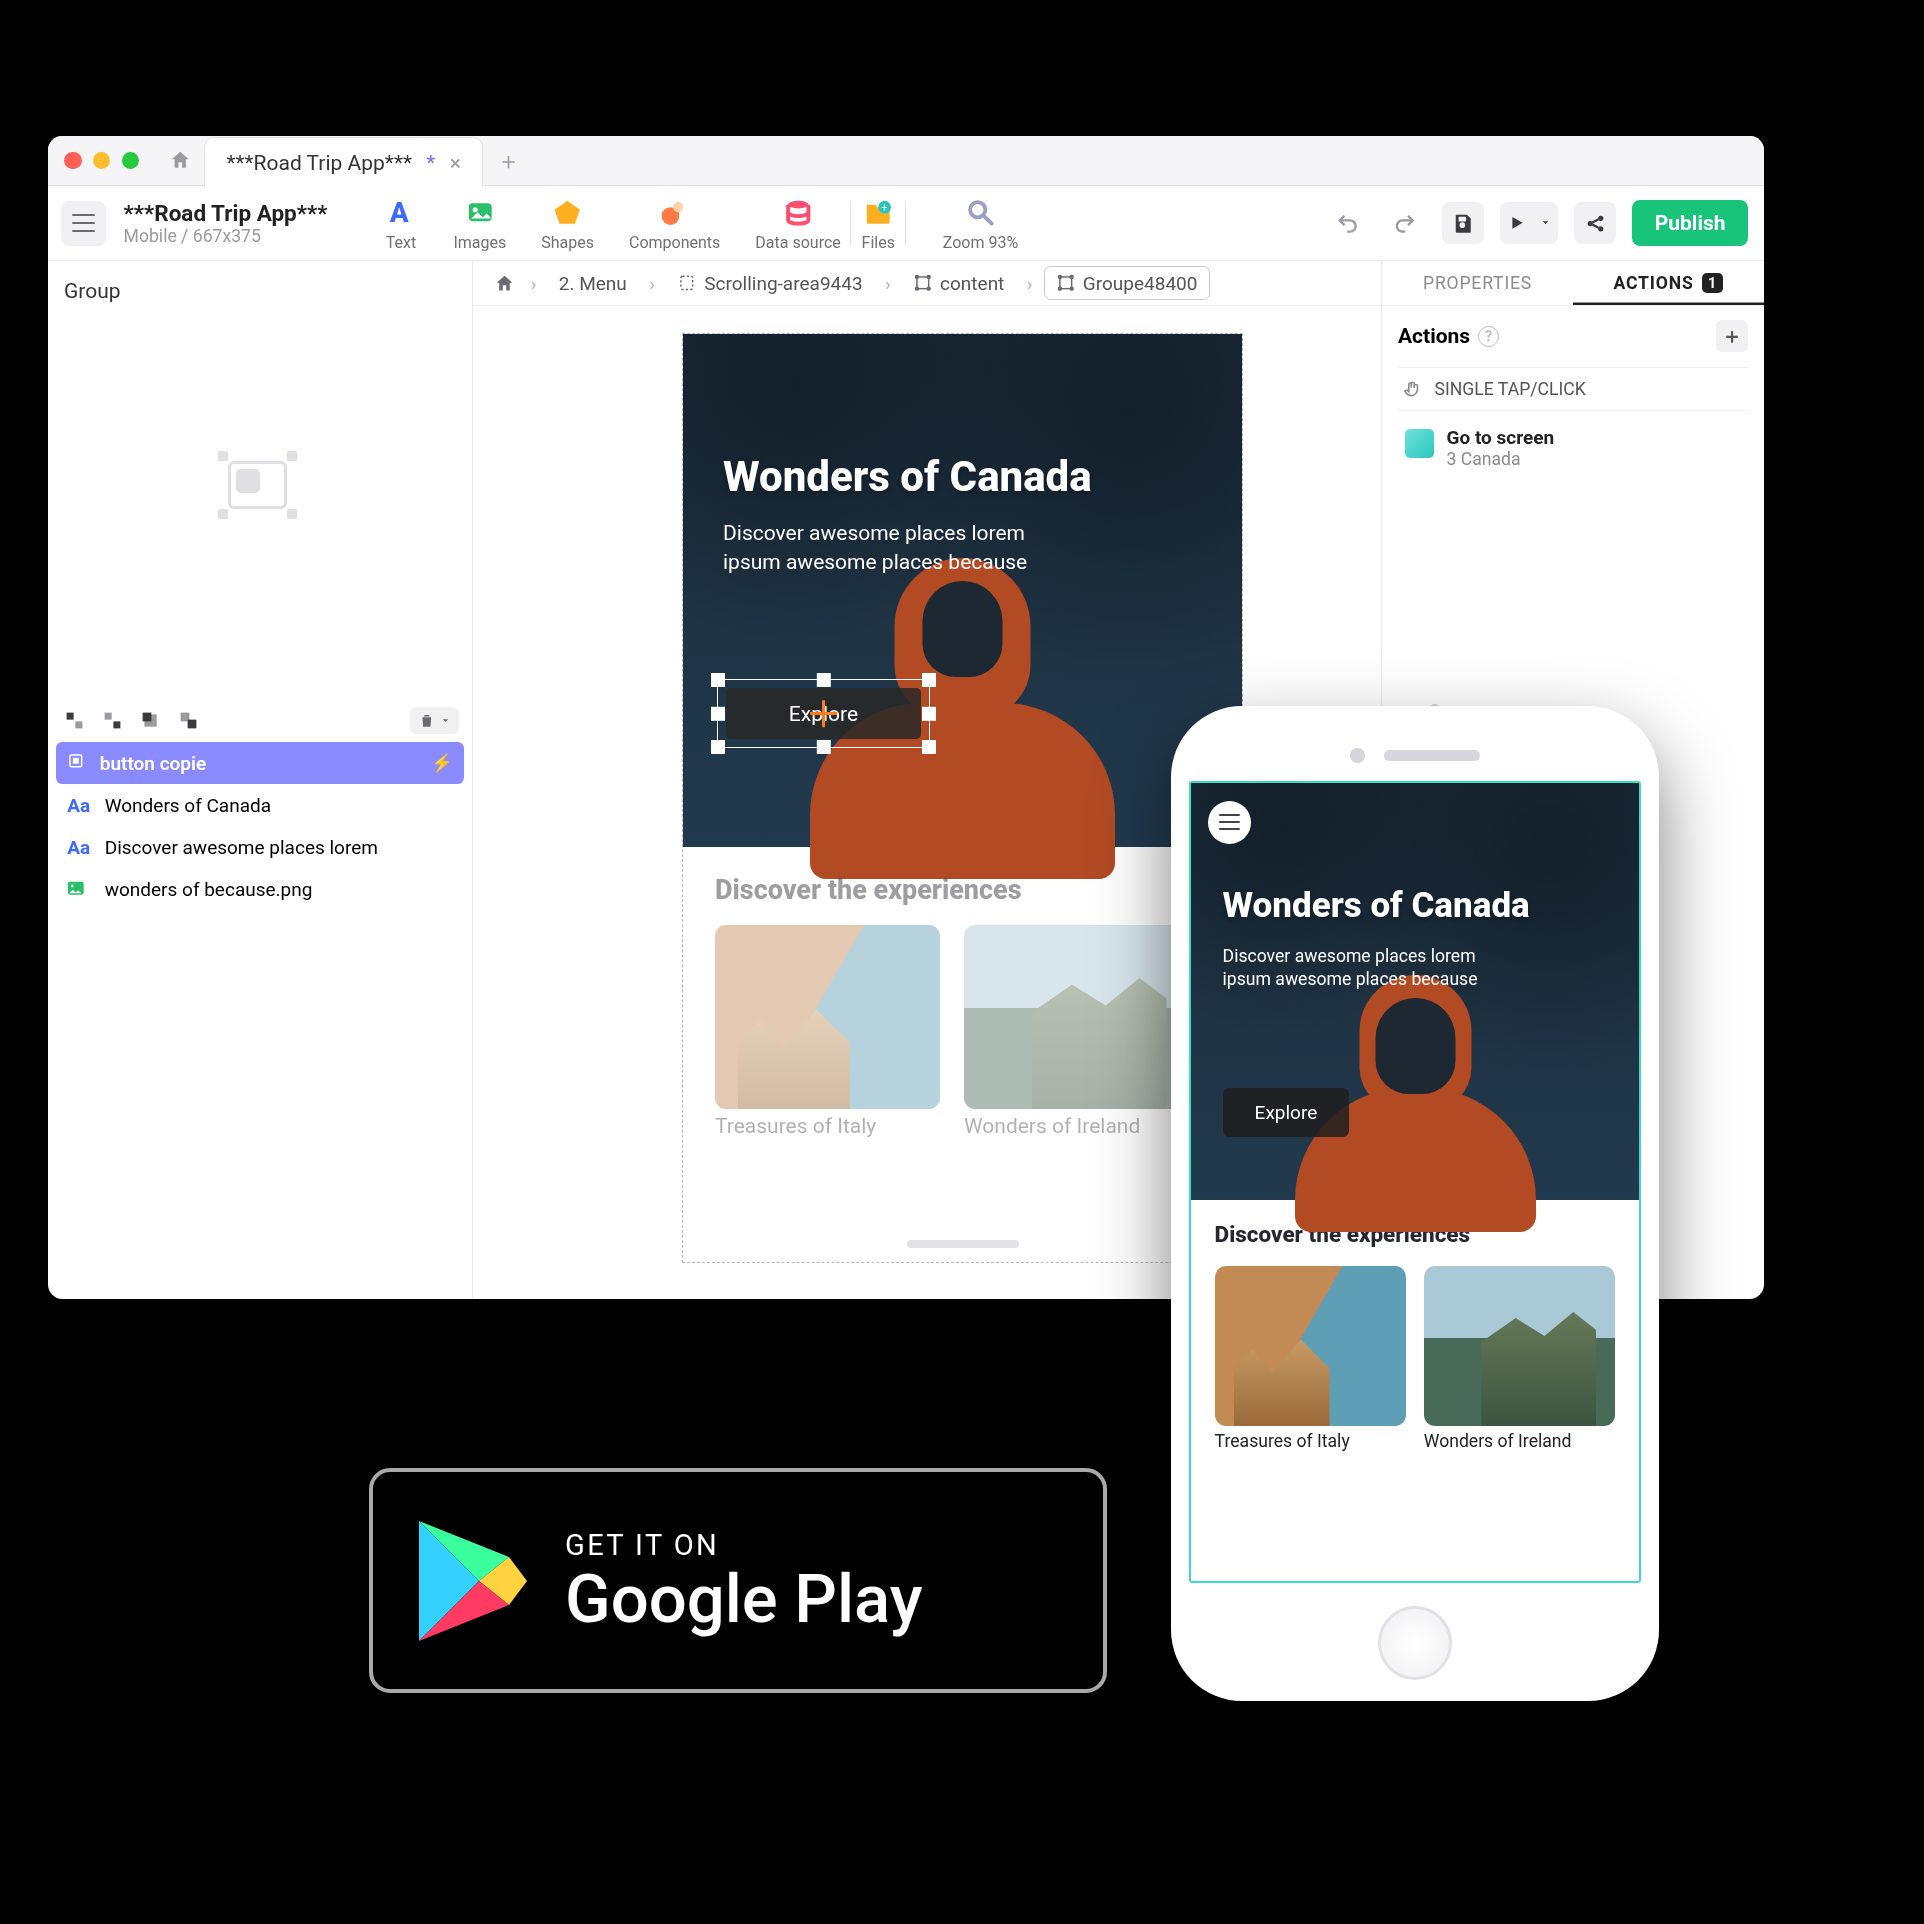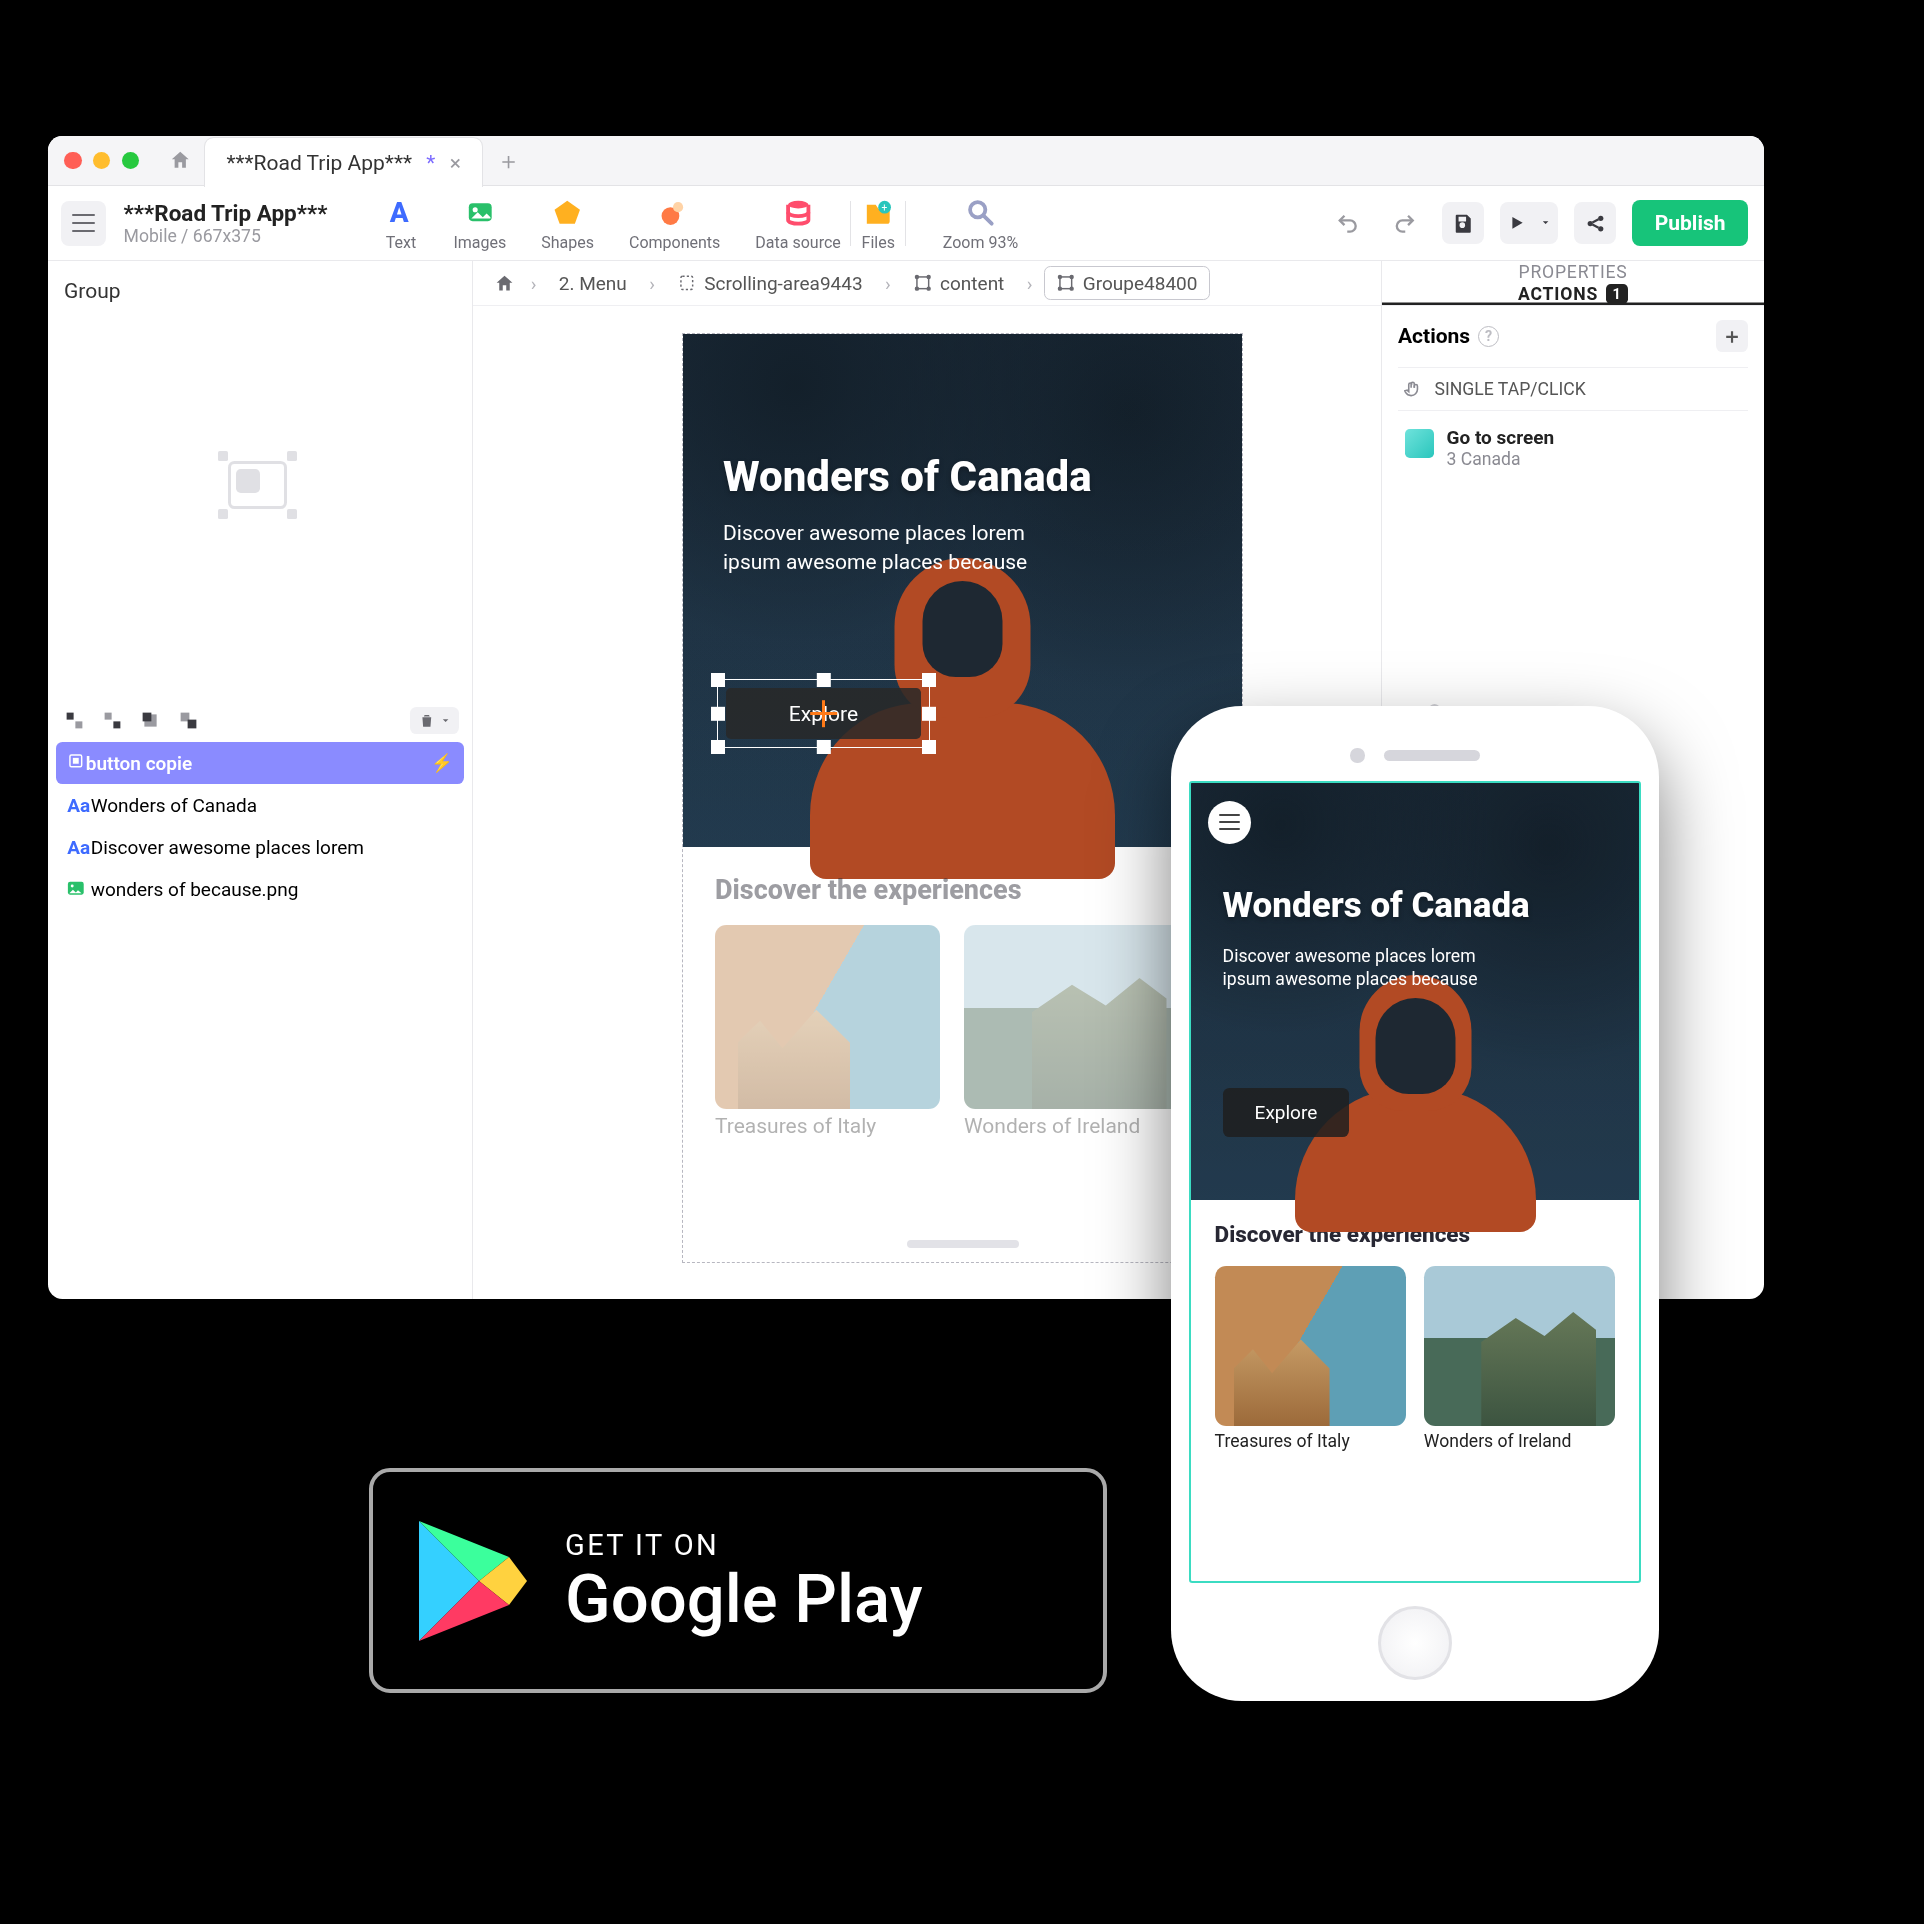--- a/index.html
+++ b/index.html
@@ -44,21 +44,21 @@
   .empty-icon .shape{ position:absolute; top:16px; left:16px; width:24px; height:24px; background:#c8c8cf; border-radius:4.8px; }
   .empty-icon .handle{ position:absolute; width:9.6px; height:9.6px; background:#c8c8cf; border-radius:1.6px; }
   .empty-icon .h1{top:-1.6px;left:-1.6px;} .empty-icon .h2{top:-1.6px;left:67px;} .empty-icon .h3{top:56px;left:-1.6px;} .empty-icon .h4{top:56px;left:67px;}
 
   .layer-bar{ position:absolute; left:8px; right:8px; top:441px; display:flex; align-items:center; gap:11.2px; padding:4.8px 4.8px; }
   .layer-bar .lbtn{ width:27px; height:27px; display:flex; align-items:center; justify-content:center; color:#4a4a50; }
   .layer-bar .spacer{ flex:1; }
   .trash{ background:#f1f1f4; border-radius:6.4px; padding:4.8px 8px; display:flex; align-items:center; gap:4.8px; color:#6a6a70; }
 
   .layers{ position:absolute; left:8px; right:8px; top:481px; }
-  .layer-row{ height:42px; display:flex; align-items:center; gap:1px; padding:0 11.2px; border-radius:6.4px; font-size:19px; }
+  .layer-row{ height:42px; display:flex; align-items:center; gap:15px; padding:0 11.2px; border-radius:6.4px; font-size:19px; }
   .layer-row.selected{ background:#8a8bff; color:#fff; font-weight:600; }
   .layer-row .bolt{ margin-left:auto; font-size:17.6px; }
   .layer-row .li-type{ font-size:19px; font-weight:700; width:22.5px; text-align:left; }
   .li-Aa{ color:#3e6bff; } .li-img{ color:#29c06a; }
 
   .center-pane{ flex:1; position:relative; }
   .breadcrumb{ height:45px; border-bottom:0.8px solid #efeff2; display:flex; align-items:center; gap:11.2px; padding:0 16px; font-size:19px; color:#555; }
   .breadcrumb .home{ width:30.5px; height:30.5px; display:flex; align-items:center; justify-content:center; }
   .crumb{ padding:4.8px 11.2px; border-radius:6.4px; display:flex; align-items:center; gap:8px; }
   .crumb.bcur{ border:1.2px solid #c8c8cf; }
@@ -94,21 +94,21 @@
   .card{ width:225px; }
   .thumb{ width:100%; height:184px; border-radius:11.2px; }
   .thumb.italy{ background:linear-gradient(120deg,#c28a55 0 45%,#5e9fb5 45% 100%); position:relative; }
   .thumb.italy:after{content:"";position:absolute;bottom:0;left:10%;width:50%;height:60%;background:linear-gradient(#caa06a,#9c6a3a);clip-path:polygon(0 100%,0 40%,20% 20%,40% 45%,70% 10%,100% 40%,100% 100%);}
   .thumb.ireland{ background:linear-gradient(#a9c9d7 0 45%,#486a58 45% 100%); position:relative;}
   .thumb.ireland:after{content:"";position:absolute;bottom:0;left:30%;width:60%;height:75%;background:linear-gradient(#687a59,#3c5440);clip-path:polygon(0 100%,0 30%,30% 10%,55% 25%,80% 5%,100% 20%,100% 100%);}
   .card-label{ margin-top:5px; font-size:21px; color:#555; }
   .scroll-hint{ position:absolute; left:50%; bottom:14.4px; transform:translateX(-50%); width:112px; height:8px; border-radius:4.8px; background:#e2e2e7; }
 
   .right-pane{ width:383px; border-left:0.8px solid #e9e9ec; }
-  .rp-tabs{ height:45px; display:flex; border-bottom:1.6px solid #efeff2;flex-direction:column; }
+  .rp-tabs{ height:45px; display:flex; border-bottom:1.6px solid #efeff2; }
   .rp-tab{ flex:1; display:flex; align-items:center; justify-content:center; gap:8px; font-size:17.6px; letter-spacing:0.8px; color:#8a8a92;}
   .rp-tab.active{ color:#222; font-weight:700; box-shadow:inset 0 -2.4px 0 #222; }
   .rp-badge{ background:#222; color:#fff; border-radius:4.8px; padding:1.6px 6.4px; font-size:14.4px; }
   .rp-header{ display:flex; align-items:center; padding:14.4px 16px; font-size:21px; font-weight:700; }
   .rp-header .q{ margin-left:8px; width:21px;height:21px;border:1.6px solid #bdbdc3;color:#bdbdc3;border-radius:50%;display:flex;align-items:center;justify-content:center;font-size:14.4px;}
   .rp-add{ margin-left:auto; width:32px;height:32px;border-radius:6.4px;background:#f1f1f4;display:flex;align-items:center;justify-content:center;font-size:21px;color:#555;}
   .trigger{ margin:0 16px; border-top:0.8px solid #efeff2; border-bottom:0.8px solid #efeff2; padding:11.2px 6.4px; font-size:17.6px; color:#555; display:flex; align-items:center; gap:11.2px;}
   .action-item{ margin:14.4px 22.5px; display:flex; gap:13px; }
   .action-icon{ width:29px;height:29px;border-radius:4.8px;background:linear-gradient(135deg,#6fe3dc,#2ac6bc); margin-top:3.2px;}
   .action-title{ font-size:19px; font-weight:700; color:#222;}

